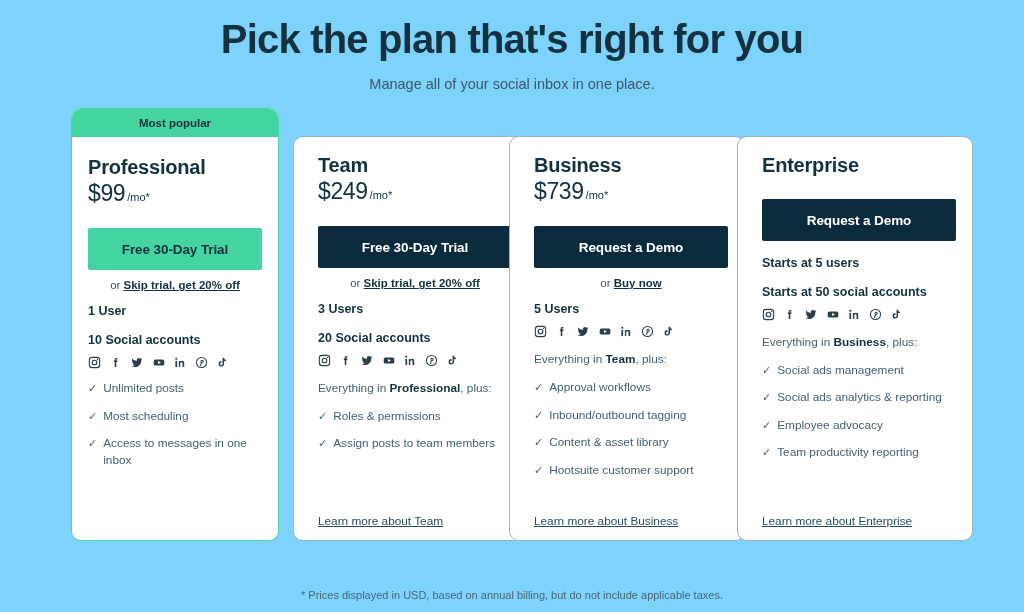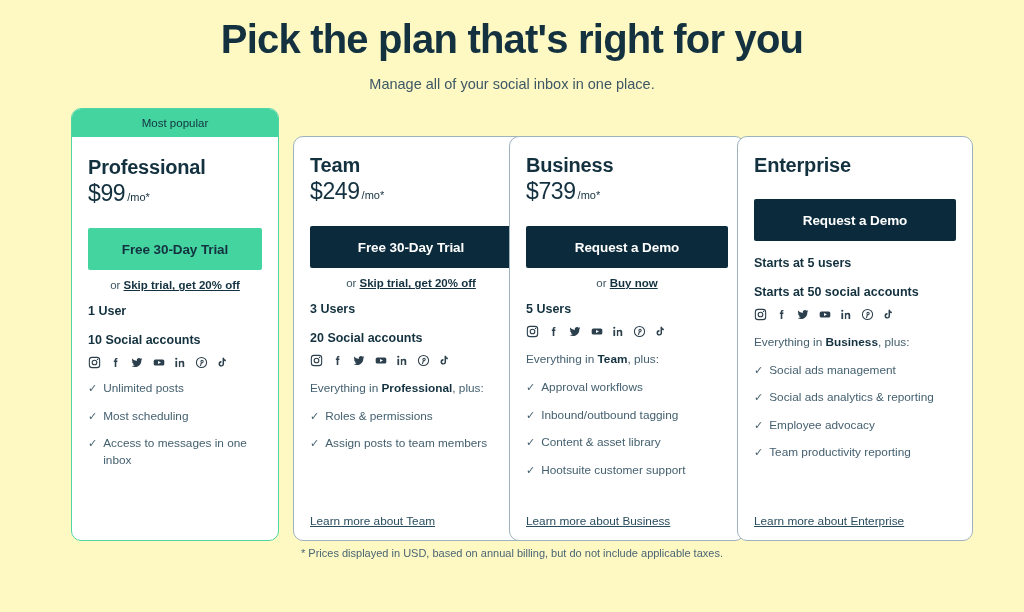--- a/index.html
+++ b/index.html
@@ -9,21 +9,21 @@
     height: 612px;
     background: #ffffff;
     font-family: "Liberation Sans", sans-serif;
     overflow: hidden;
   }
 
   .page {
     position: relative;
     width: 1024px;
     height: 612px;
-    background: #fef9c3;
+    background: #7dd3fc;
   }
 
   
   .hero-title {
     position: absolute;
     left: 0; top: 16px;
     width: 1024px;
     text-align: center;
     font-size: 40px;
     font-weight: 700;
@@ -54,33 +54,34 @@
     width: 208px;
     height: 433px;
     border: 1.4px solid #4FD6A4;
     overflow: hidden;
   }
   .card.plain {
     top: 136px;
     width: 236px;
     height: 405px;
     border: 1.2px solid #9FB3BE;
+    padding-left: 8px;
   }
   .card.c2 { left: 293px; }
   .card.c3 { left: 509px; }
   .card.c4 { left: 737px; }
 
   .ribbon {
     height: 28px;
     background: #44D4A0;
     display: flex;
     align-items: center;
     justify-content: center;
     font-size: 11.5px;
-    font-weight: 400;
+    font-weight: 700;
     color: #13313F;
   }
 
   .card-body {
     padding: 16px 16px 0 16px;
     position: relative;
     height: 100%;
   }
   .card.featured .card-body { padding-top: 18px; }
 
@@ -190,21 +191,21 @@
     left: 16px;
     bottom: 12px;
     font-size: 11.8px;
     color: #2A4D5E;
     text-decoration: underline;
     cursor: pointer;
   }
 
   .footnote {
     position: absolute;
-    left: 0; top: 547px;
+    left: 0; top: 589px;
     width: 1024px;
     text-align: center;
     font-size: 11px;
     color: #4A6575;
   }
 </style>
 </head>
 <body>
 
 <div class="page">

